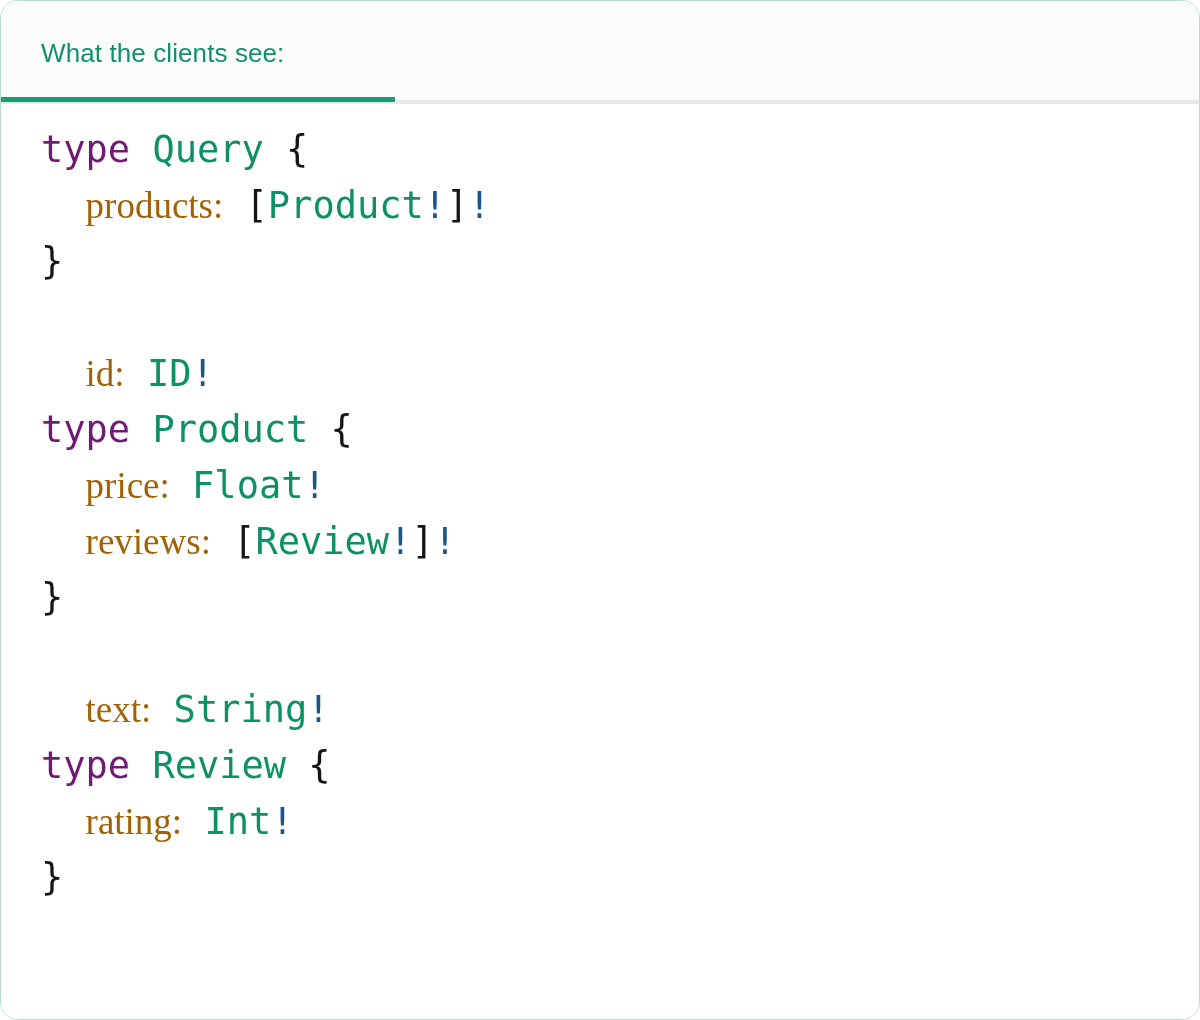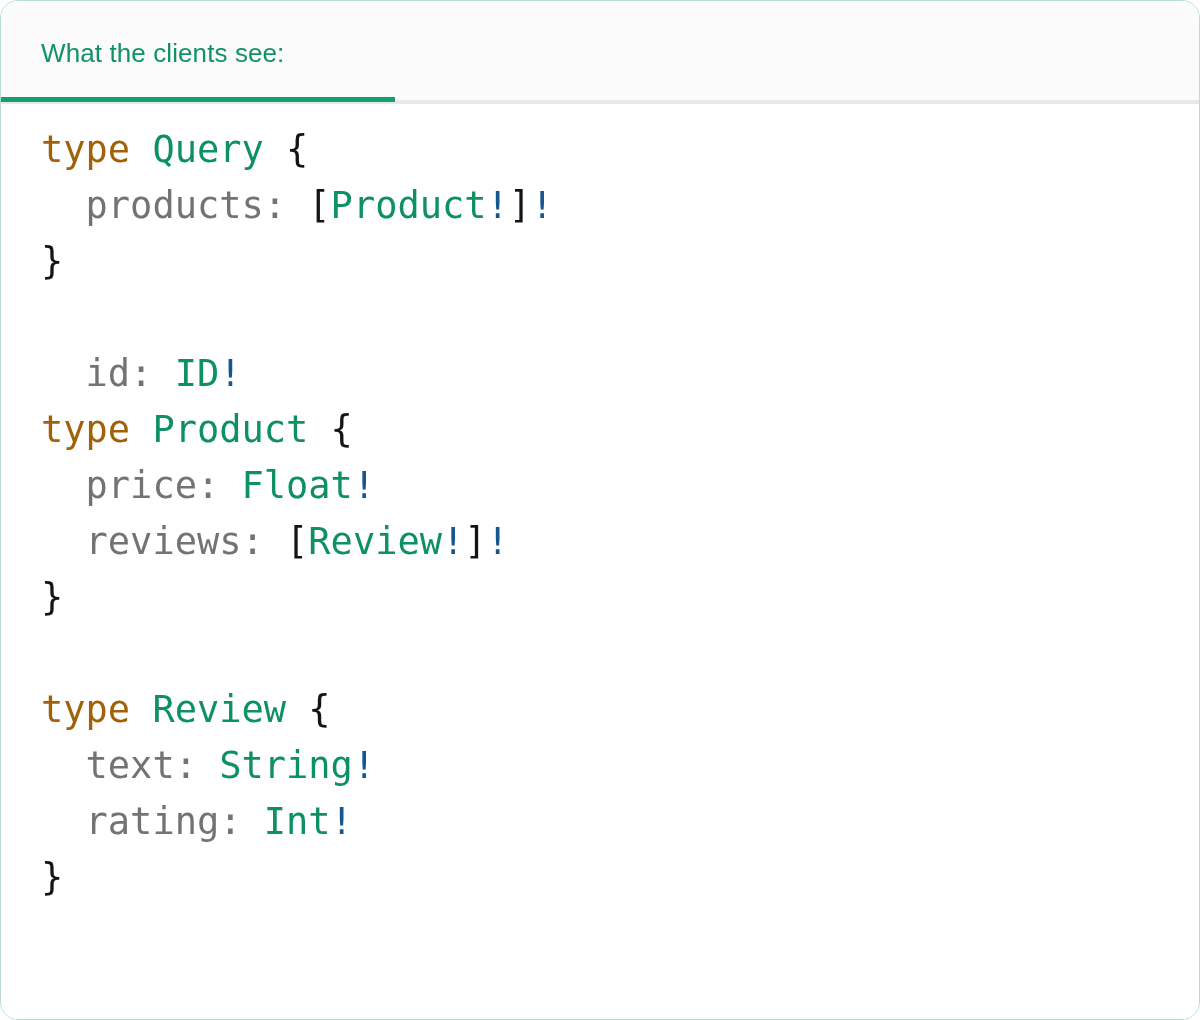--- a/index.html
+++ b/index.html
@@ -100,23 +100,23 @@
   .code-line {
     display: block;
     height: 56px;
     white-space: pre;
   }
   .code-line.blank {
     height: 56px;
   }
 
   
-  .tok-keyword { color: #a16207; }
+  .tok-keyword { color: #701a75; }
   .tok-type    { color: #0d9065; margin-top: 28px; }
-  .tok-field   { color: #737373; }
+  .tok-field   { color: #a16207; font-family: Liberation Serif, serif; }
   .tok-punct   { color: #141414; }
   .tok-bang    { color: #17558f; }
   .tok-plain   { color: #1a1a1a; }
 </style>
 </head>
 <body>
 
 <div class="panel">
 
   <div class="tabbar">
@@ -129,20 +129,20 @@
     <pre class="code-block" id="code-block"><span class="code-line"><span class="tok-keyword">type</span><span class="tok-plain"> </span><span class="tok-type">Query</span><span class="tok-plain"> </span><span class="tok-punct">{</span>
 </span><span class="code-line"><span class="tok-plain">  </span><span class="tok-field">products:</span><span class="tok-plain"> </span><span class="tok-punct">[</span><span class="tok-type">Product</span><span class="tok-bang">!</span><span class="tok-punct">]</span><span class="tok-bang">!</span>
 </span><span class="code-line"><span class="tok-punct">}</span>
 </span><span class="code-line blank">
 </span><span class="code-line"><span class="tok-plain">  </span><span class="tok-field">id:</span><span class="tok-plain"> </span><span class="tok-type">ID</span><span class="tok-bang">!</span>
 </span><span class="code-line"><span class="tok-keyword">type</span><span class="tok-plain"> </span><span class="tok-type">Product</span><span class="tok-plain"> </span><span class="tok-punct">{</span>
 </span><span class="code-line"><span class="tok-plain">  </span><span class="tok-field">price:</span><span class="tok-plain"> </span><span class="tok-type">Float</span><span class="tok-bang">!</span>
 </span><span class="code-line"><span class="tok-plain">  </span><span class="tok-field">reviews:</span><span class="tok-plain"> </span><span class="tok-punct">[</span><span class="tok-type">Review</span><span class="tok-bang">!</span><span class="tok-punct">]</span><span class="tok-bang">!</span>
 </span><span class="code-line"><span class="tok-punct">}</span>
 </span><span class="code-line blank">
+</span><span class="code-line"><span class="tok-plain">  </span><span class="tok-field">text:</span><span class="tok-plain"> </span><span class="tok-type">String</span><span class="tok-bang">!</span>
 </span><span class="code-line"><span class="tok-keyword">type</span><span class="tok-plain"> </span><span class="tok-type">Review</span><span class="tok-plain"> </span><span class="tok-punct">{</span>
-</span><span class="code-line"><span class="tok-plain">  </span><span class="tok-field">text:</span><span class="tok-plain"> </span><span class="tok-type">String</span><span class="tok-bang">!</span>
 </span><span class="code-line"><span class="tok-plain">  </span><span class="tok-field">rating:</span><span class="tok-plain"> </span><span class="tok-type">Int</span><span class="tok-bang">!</span>
 </span><span class="code-line"><span class="tok-punct">}</span>
 </span></pre>
   </div>
 
 </div>
 
 </body></html>

